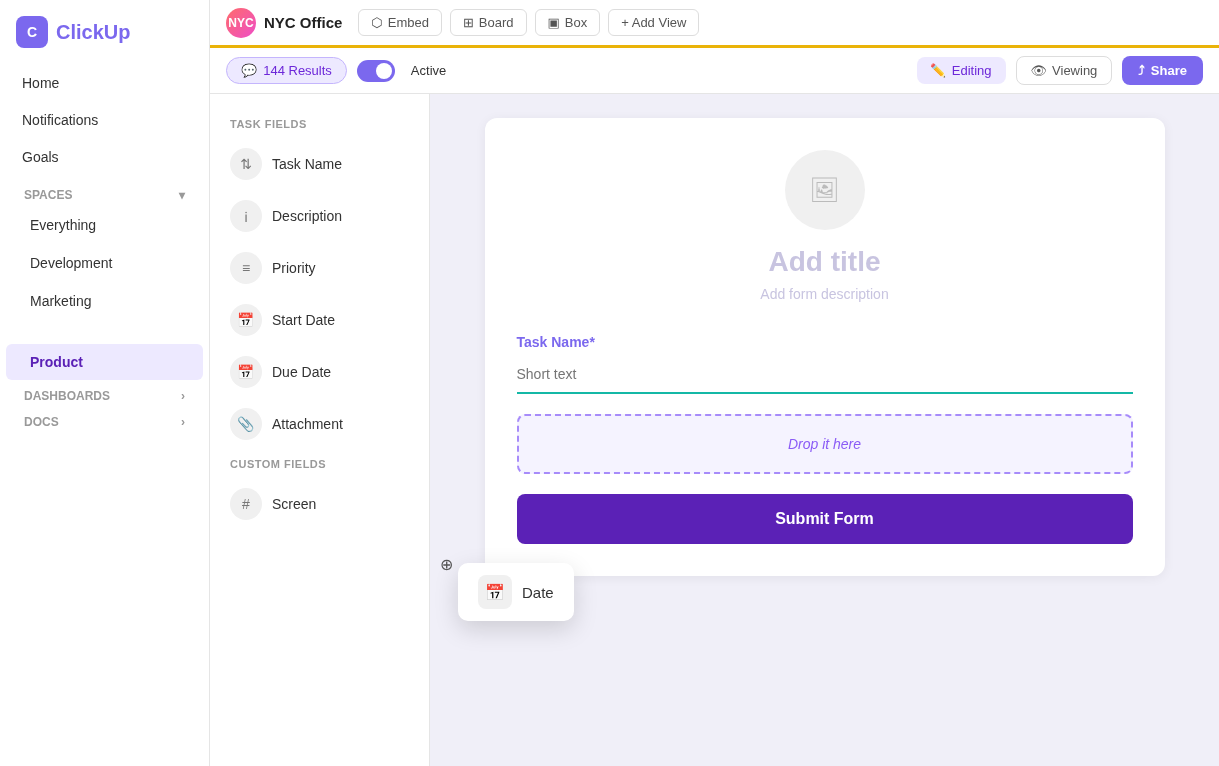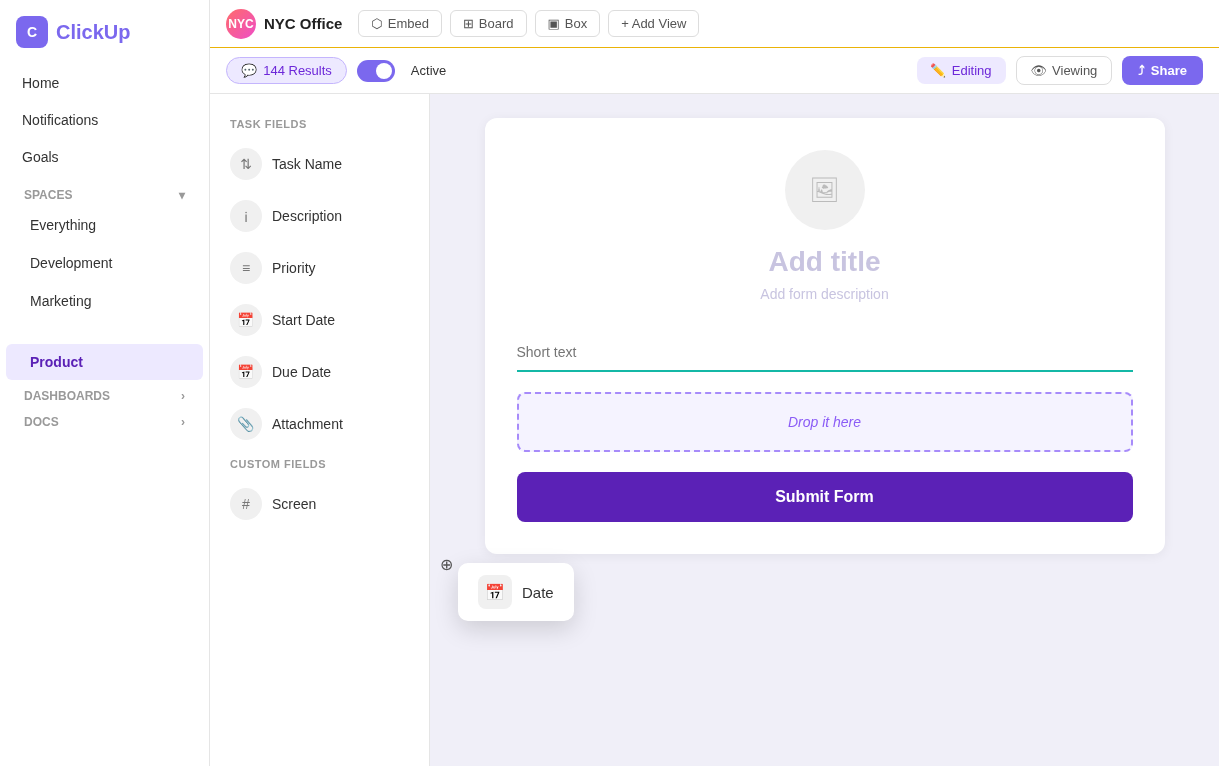--- a/index.html
+++ b/index.html
@@ -50,21 +50,21 @@
       flex: 1;
       display: flex;
       flex-direction: column;
       overflow: hidden;
       background: #f8f8fc;
     }
 
     
     .topbar {
       background: #fff;
-      border-bottom: 1px solid #eab308;
+      border-bottom: 3px solid #eab308;
       padding: 0 16px;
       display: flex; align-items: center; gap: 8px;
       height: 48px; flex-shrink: 0;
     }
     .topbar-logo-area {
       display: flex; align-items: center; gap: 8px; margin-right: 8px;
     }
     .nyc-icon {
       width: 30px; height: 30px; border-radius: 50%;
       background: linear-gradient(135deg, #ff6b6b, #ee4ec7);
@@ -363,20 +363,23 @@
       <div class="form-card">
         <div class="form-header">
           <div class="form-image-placeholder">
             <span>🖼</span>
           </div>
           <div class="form-title-placeholder">Add title</div>
           <div class="form-desc-placeholder">Add form description</div>
         </div>
 
         <div class="form-field-group">
+          <div class="form-field-label">
+            <span>Task Name</span><span style="color:#7b68ee">*</span>
+          </div>
           <input class="form-field-input" type="text" readonly="" placeholder="Short text" style="">
         </div>
 
         <div class="drop-zone">
           <span>Drop it here</span>
         </div>
 
         <button class="submit-btn">
           <span>Submit Form</span>
         </button>

